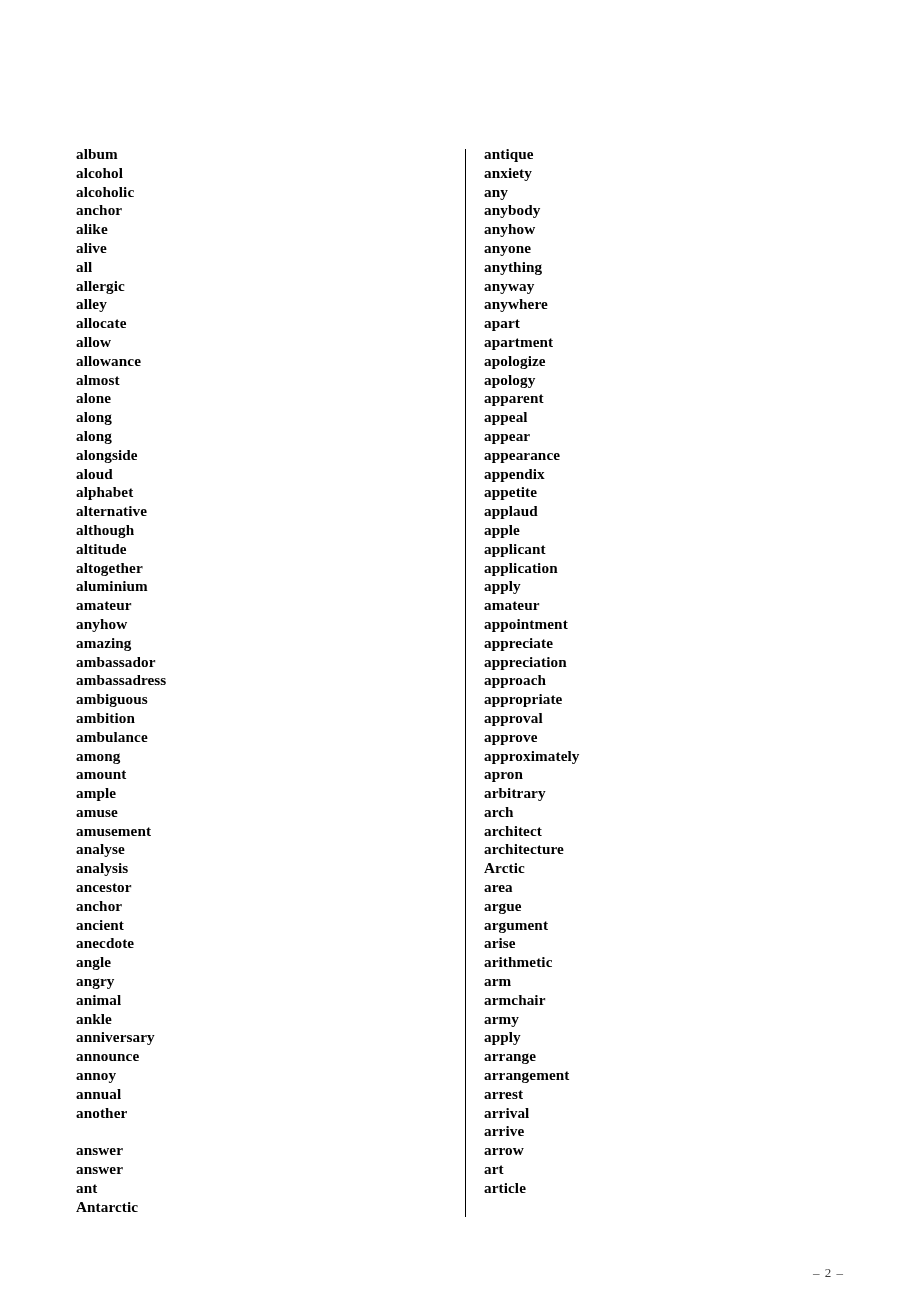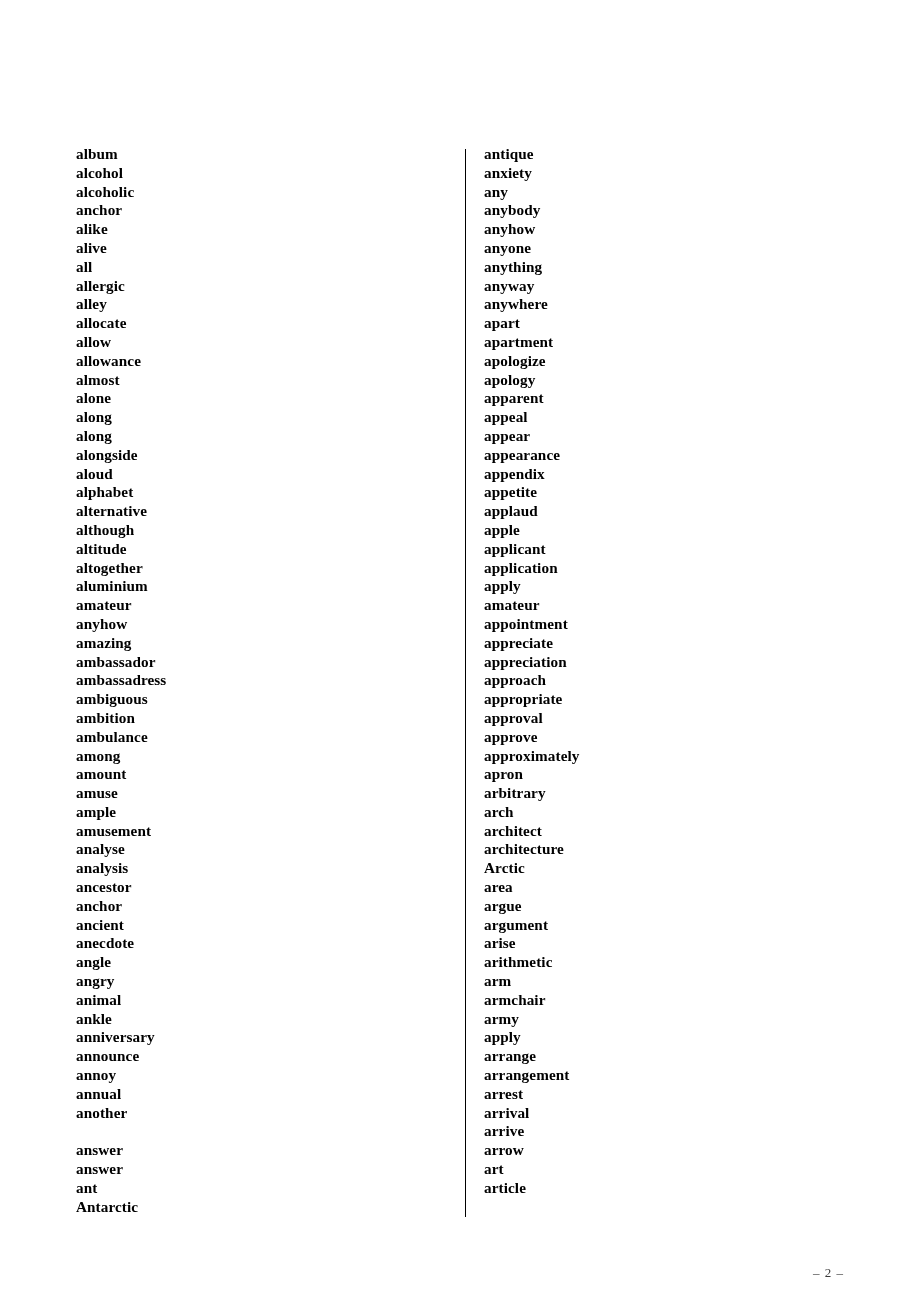--- a/index.html
+++ b/index.html
@@ -102,22 +102,22 @@
         <div class="word-row">amateur</div>
         <div class="word-row">anyhow</div>
         <div class="word-row">amazing</div>
         <div class="word-row">ambassador</div>
         <div class="word-row">ambassadress</div>
         <div class="word-row">ambiguous</div>
         <div class="word-row">ambition</div>
         <div class="word-row">ambulance</div>
         <div class="word-row">among</div>
         <div class="word-row">amount</div>
+        <div class="word-row">ample</div>
         <div class="word-row">amuse</div>
-        <div class="word-row">ample</div>
         <div class="word-row">amusement</div>
         <div class="word-row">analyse</div>
         <div class="word-row">analysis</div>
         <div class="word-row">ancestor</div>
         <div class="word-row">anchor</div>
         <div class="word-row">ancient</div>
         <div class="word-row">anecdote</div>
         <div class="word-row">angle</div>
         <div class="word-row">angry</div>
         <div class="word-row">animal</div>

